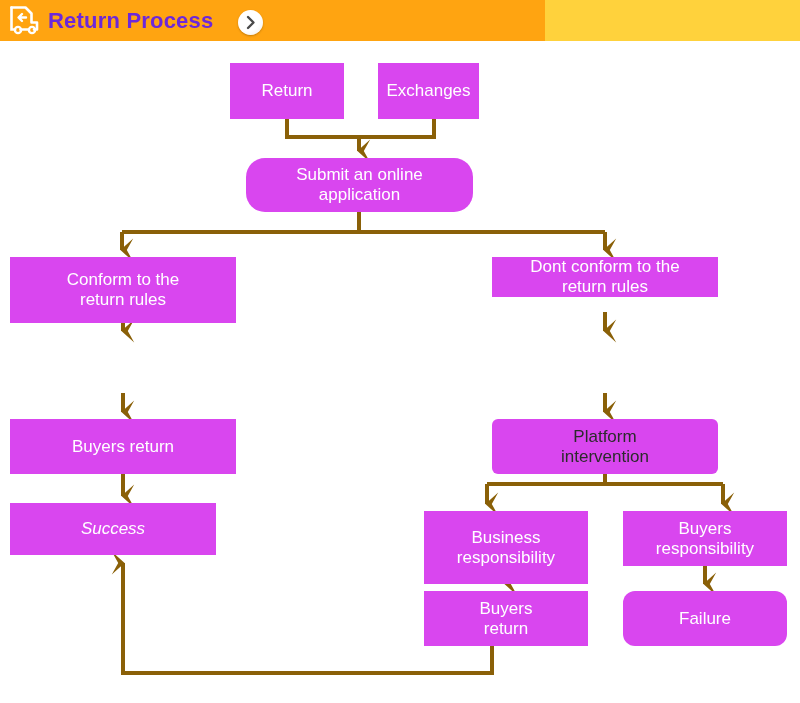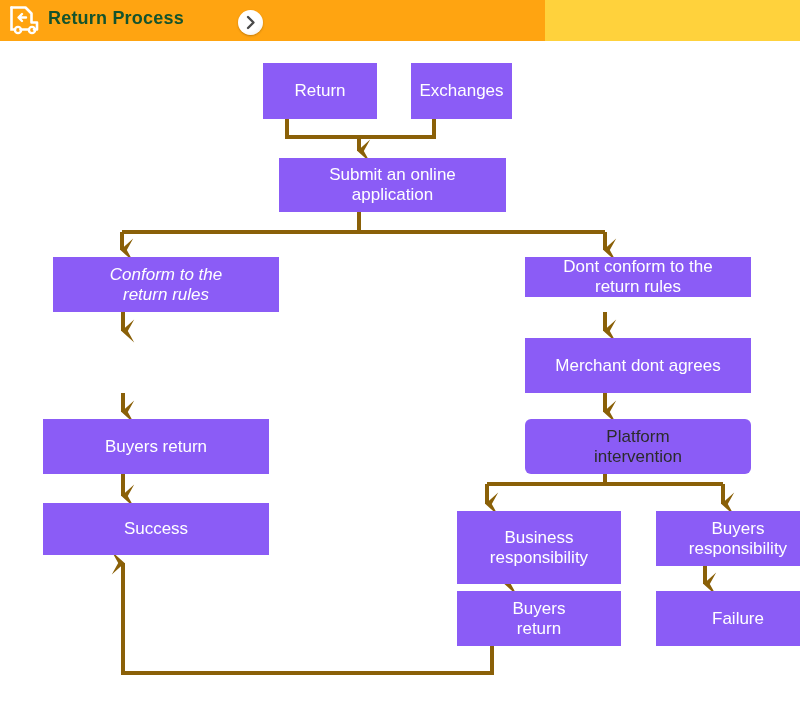--- a/index.html
+++ b/index.html
@@ -42,23 +42,23 @@
     background: #ffffff;
   }
   #truck-icon {
     position: absolute;
     left: 8px; top: 4px;
     width: 34px; height: 32px;
   }
   #header-title {
     position: absolute;
     left: 48px; top: 8px;
-    font-size: 18px;
+    font-size: 22px;
     font-weight: bold;
-    color: #14532d;
+    color: #6d28d9;
     letter-spacing: 0.2px;
     white-space: nowrap;
   }
   #header-next-button {
     position: absolute;
     left: 238px; top: 10px;
     width: 25px; height: 25px;
     border-radius: 50%;
     background: radial-gradient(circle at 35% 30%, #ffffff 0%, #ffffff 55%, #ececec 100%);
     box-shadow: 0 1px 2px rgba(120,70,0,0.45);
@@ -73,34 +73,33 @@
     width: 800px; height: 658px;
   }
   #connector-layer {
     position: absolute;
     left: 0; top: 0;
     width: 800px; height: 658px;
   }
 
   .node {
     position: absolute;
-    background: #8b5cf6;
+    background: #d946ef;
     color: #FFFFFF;
     display: flex;
     align-items: center;
     justify-content: center;
     text-align: center;
     font-size: 17px;
     line-height: 20px;
     font-family: "Liberation Sans", sans-serif;
     box-sizing: border-box;
     padding: 2px 4px;
     cursor: pointer;
     white-space: pre-line;
-    margin-left: 33px;
   }
   .node.dark-text { color: #2b2b2b; border-radius: 6px; }
 </style>
 </head>
 <body>
 
 <div id="header-bar">
 
   <div id="header-left-band"></div>
   <div id="header-right-band"></div>
@@ -167,43 +166,42 @@
       <path d="M705,521 V539" marker-end="url(#arrowhead)"></path>
 
       <path d="M492,601 V628 H123 V518" marker-end="url(#arrowhead-up)"></path>
     </g>
   </svg>
 
   <div class="node" style="left:230px; top:18px; width:114px; height:56px;">Return</div>
 
   <div class="node" style="left:378px; top:18px; width:101px; height:56px;">Exchanges</div>
 
-  <div class="node" style="left:246px; top:113px; width:227px; height:54px;">Submit an online
+  <div class="node" style="left:246px; top:113px; width:227px; height:54px;border-radius:19px;">Submit an online
 application</div>
 
-  <div class="node" style="left:20px; top:212px; width:226px; height:55px;font-style:italic;">Conform to the
+  <div class="node" style="left:10px; top:212px; width:226px; height:66px;">Conform to the
 return rules</div>
 
 
   <div class="node" style="left:10px; top:374px; width:226px; height:55px;">Buyers return</div>
 
-  <div class="node" style="left:10px; top:458px; width:226px; height:52px;">Success</div>
+  <div class="node" style="left:10px; top:458px; width:206px; height:52px;font-style:italic;">Success</div>
 
   <div class="node" style="left:492px; top:212px; width:226px; height:40px;">Dont conform to the
 return rules</div>
 
-  <div class="node" style="left:492px; top:293px; width:226px; height:55px;">Merchant dont agrees</div>
 
   <div class="node dark-text" style="left:492px; top:374px; width:226px; height:55px;">Platform
 intervention</div>
 
   <div class="node" style="left:424px; top:466px; width:164px; height:73px;">Business
 responsibility</div>
 
   <div class="node" style="left:623px; top:466px; width:164px; height:55px;">Buyers
 responsibility</div>
 
   <div class="node" style="left:424px; top:546px; width:164px; height:55px;">Buyers
 return</div>
 
-  <div class="node" style="left:623px; top:546px; width:164px; height:55px;">Failure</div>
+  <div class="node" style="left:623px; top:546px; width:164px; height:55px;border-radius:12px;">Failure</div>
 
 </div>
 
 </body></html>

